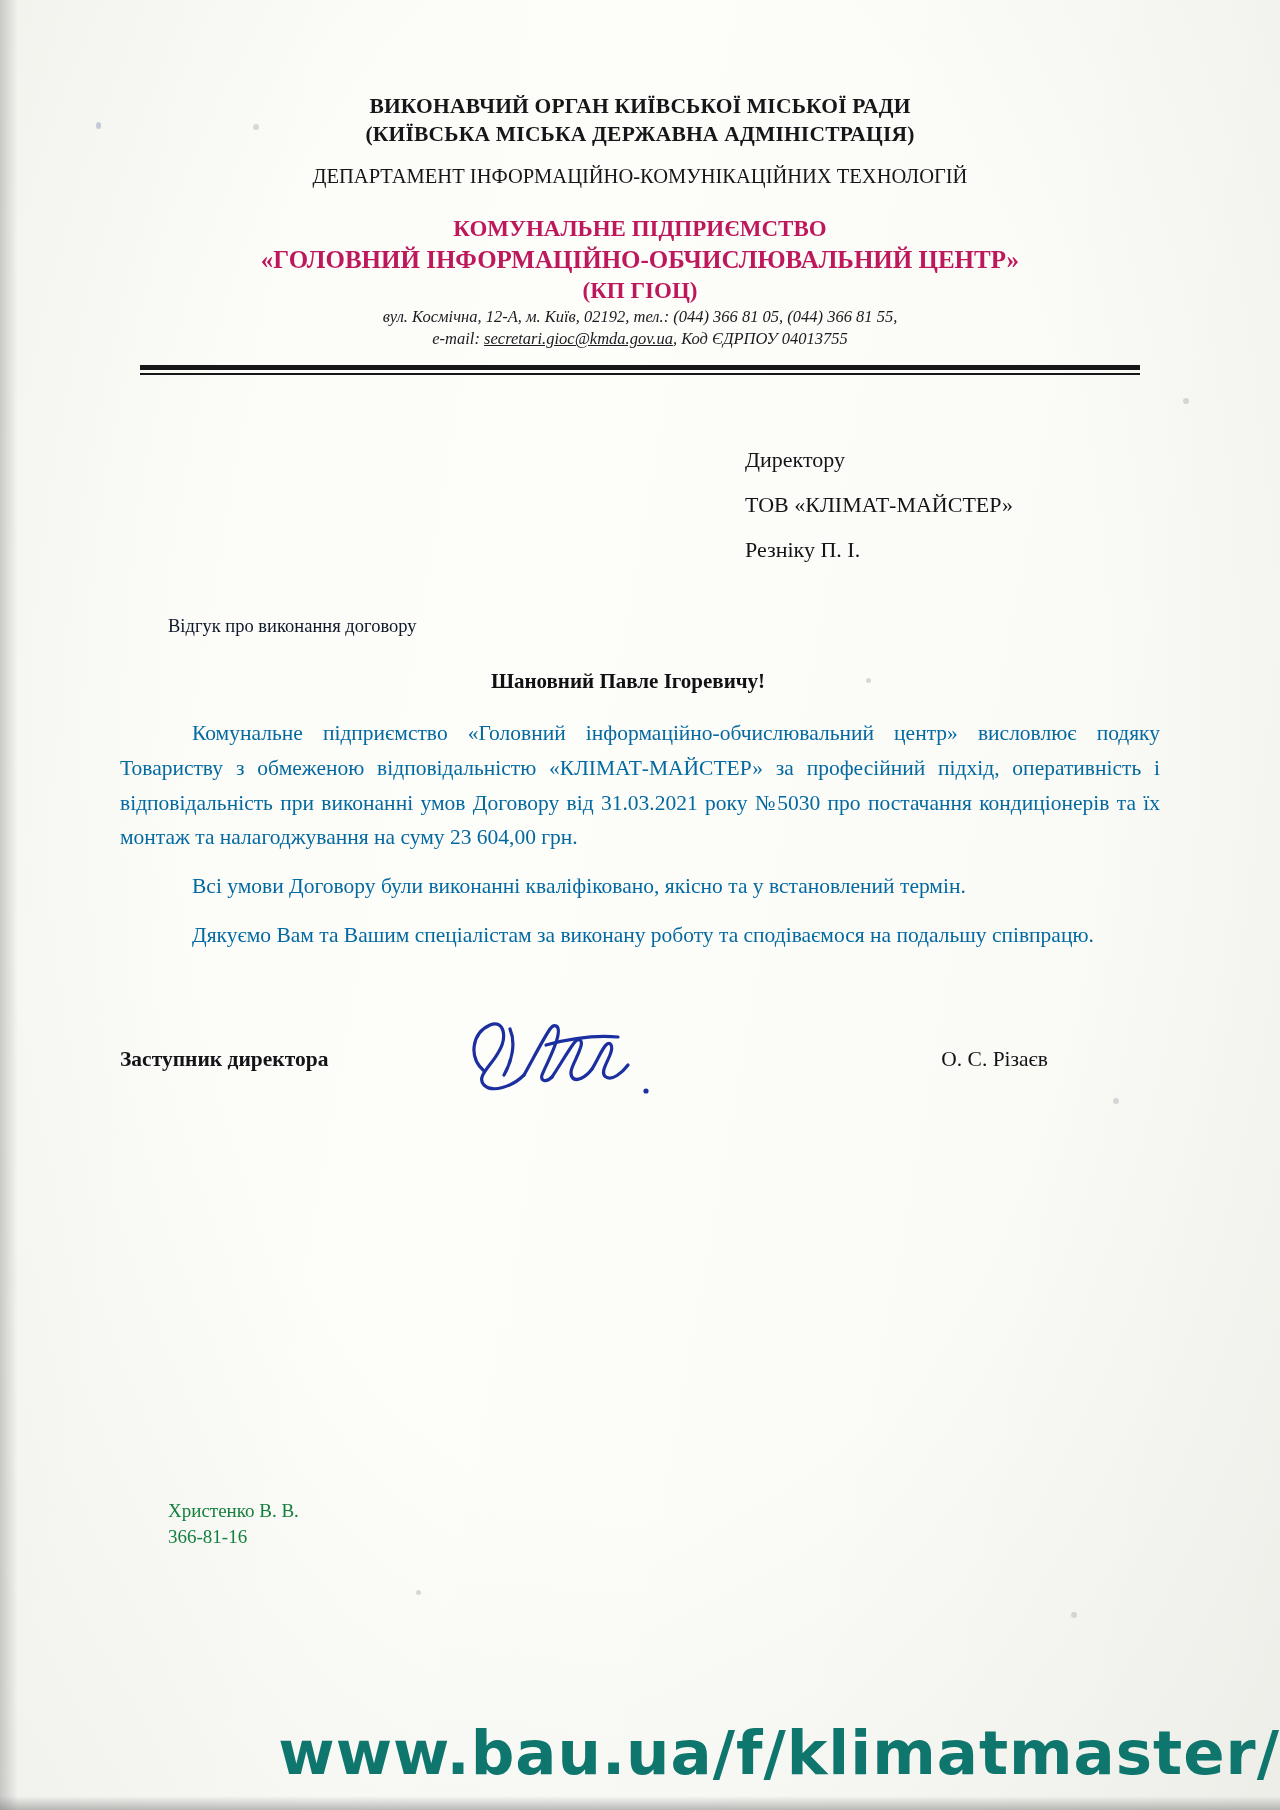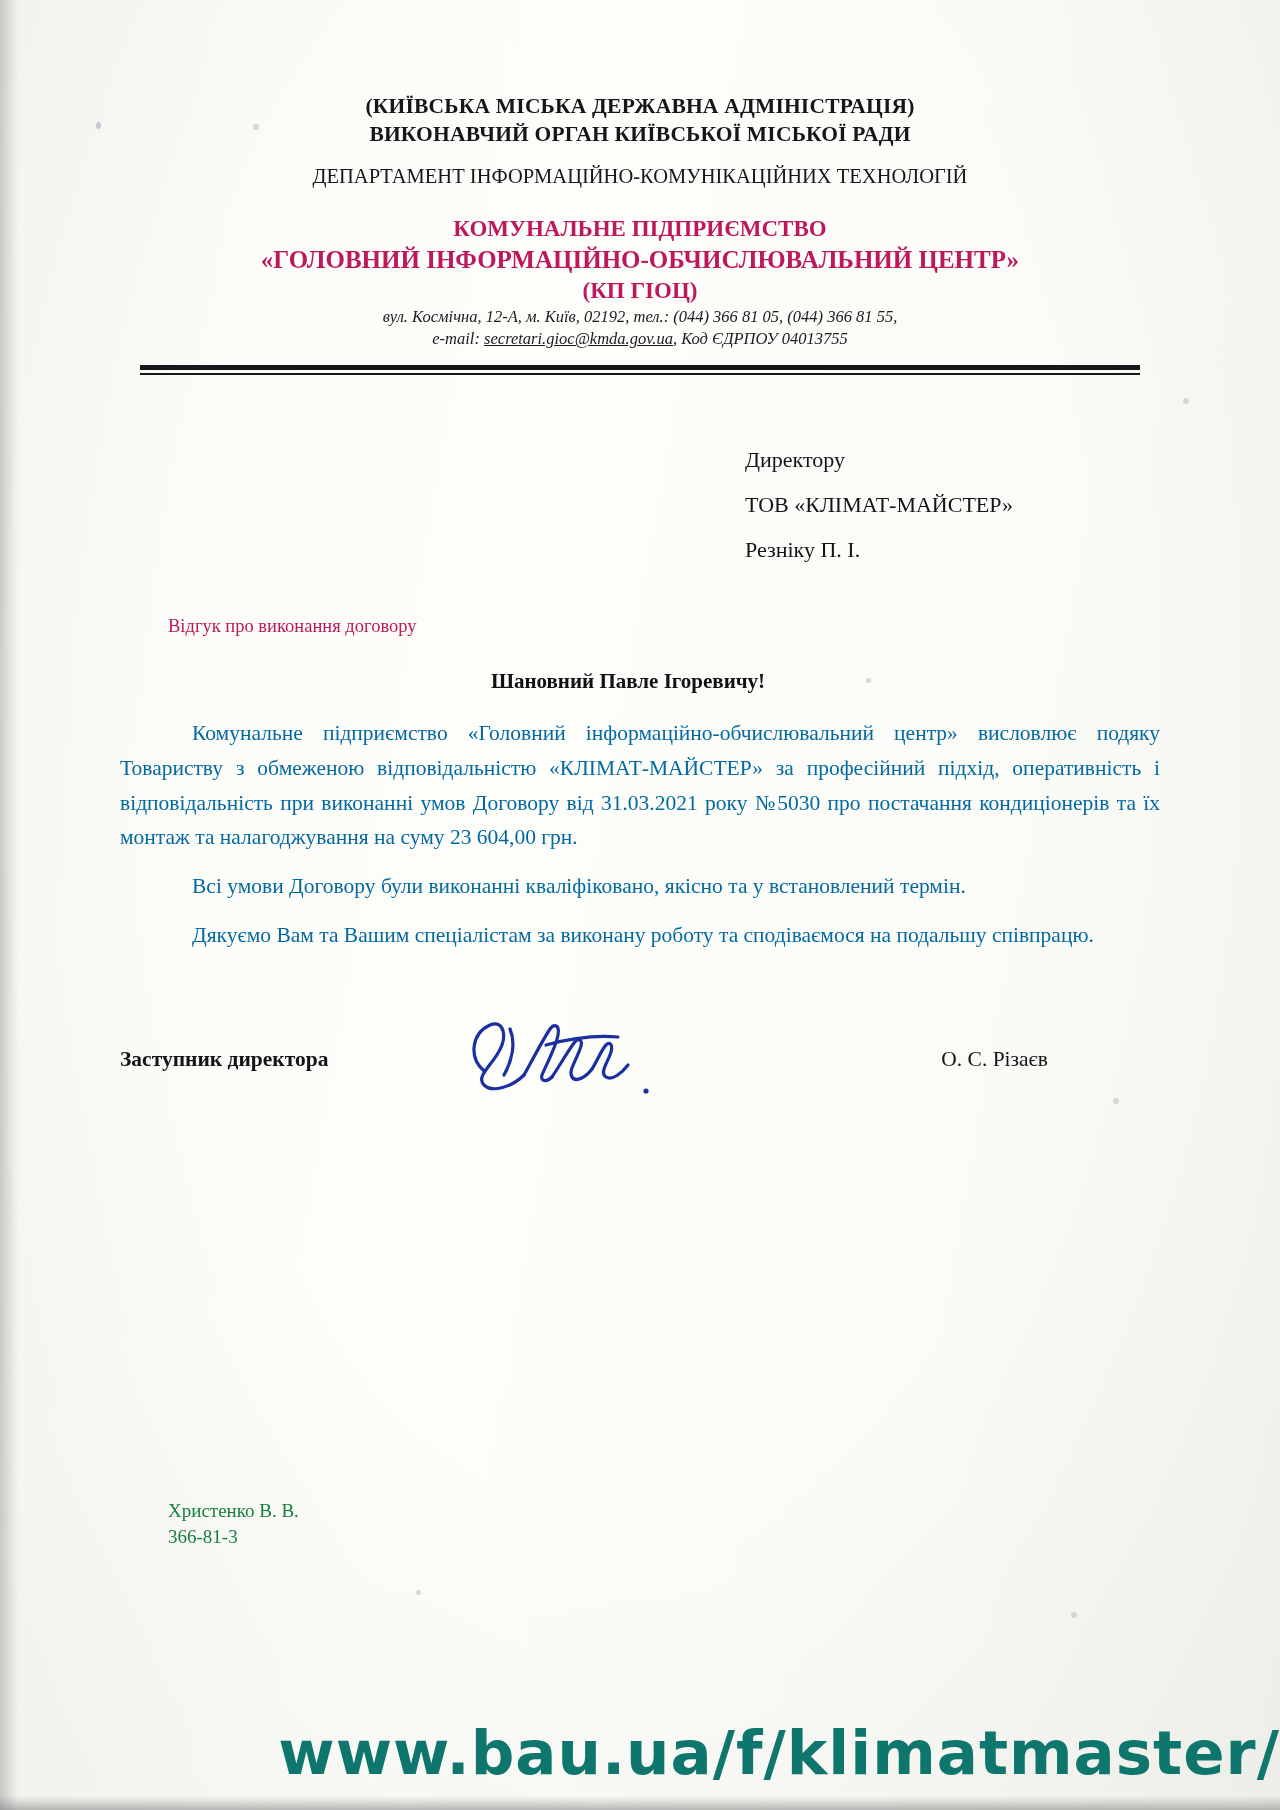--- a/index.html
+++ b/index.html
@@ -104,21 +104,21 @@
     font-size: 22px;
     line-height: 2.05;
     color: #141418;
   }
 
   
   .subject {
     margin-top: 44px;
     margin-left: 168px;
     font-size: 18.5px;
-    color: #be185d;
+    color: #0f172a;
   }
 
   
   .salutation {
     margin-top: 32px;
     text-align: center;
     font-size: 21px;
     font-weight: bold;
     color: #111115;
     padding-right: 24px;
@@ -214,22 +214,22 @@
   <div class="speck" style="left:253px; top:124px;  width:6px;  height:6px;"></div>
   <div class="speck" style="left:1183px;top:398px;  width:6px;  height:6px;"></div>
   <div class="speck" style="left:866px; top:678px;  width:5px;  height:5px;"></div>
   <div class="speck" style="left:1113px;top:1098px; width:6px;  height:6px;"></div>
   <div class="speck" style="left:416px; top:1590px; width:5px;  height:5px;"></div>
   <div class="speck" style="left:1071px;top:1612px; width:6px;  height:6px;"></div>
 
   <div class="content">
 
     <div class="letterhead">
+      <div class="lh-line">ВИКОНАВЧИЙ ОРГАН КИЇВСЬКОЇ МІСЬКОЇ РАДИ</div>
       <div class="lh-line">(КИЇВСЬКА МІСЬКА ДЕРЖАВНА АДМІНІСТРАЦІЯ)</div>
-      <div class="lh-line">ВИКОНАВЧИЙ ОРГАН КИЇВСЬКОЇ МІСЬКОЇ РАДИ</div>
       <div class="lh-dept">ДЕПАРТАМЕНТ ІНФОРМАЦІЙНО-КОМУНІКАЦІЙНИХ ТЕХНОЛОГІЙ</div>
 
       <div class="lh-enterprise">
         <div>КОМУНАЛЬНЕ ПІДПРИЄМСТВО</div>
         <div class="big">«ГОЛОВНИЙ ІНФОРМАЦІЙНО-ОБЧИСЛЮВАЛЬНИЙ ЦЕНТР»</div>
         <div>(КП ГІОЦ)</div>
       </div>
 
       <div class="lh-contacts">
         <div>вул. Космічна, 12-А, м. Київ, 02192, тел.: (044) 366 81 05, (044) 366 81 55,</div>
@@ -275,21 +275,21 @@
           </g>
           <circle cx="196" cy="82" r="2.6" fill="#1b2fa0"></circle>
         </svg>
       </div>
 
       <div class="sig-name">О. С. Різаєв</div>
     </div>
 
     <div class="executor">
       <div>Христенко В. В.</div>
-      <div>366-81-3</div>
+      <div>366-81-16</div>
     </div>
 
   </div>
 
   <div class="edge-left"></div>
   <div class="edge-bottom"></div>
 
   <div class="watermark">www.bau.ua/f/klimatmaster/</div>
 </div>
 

